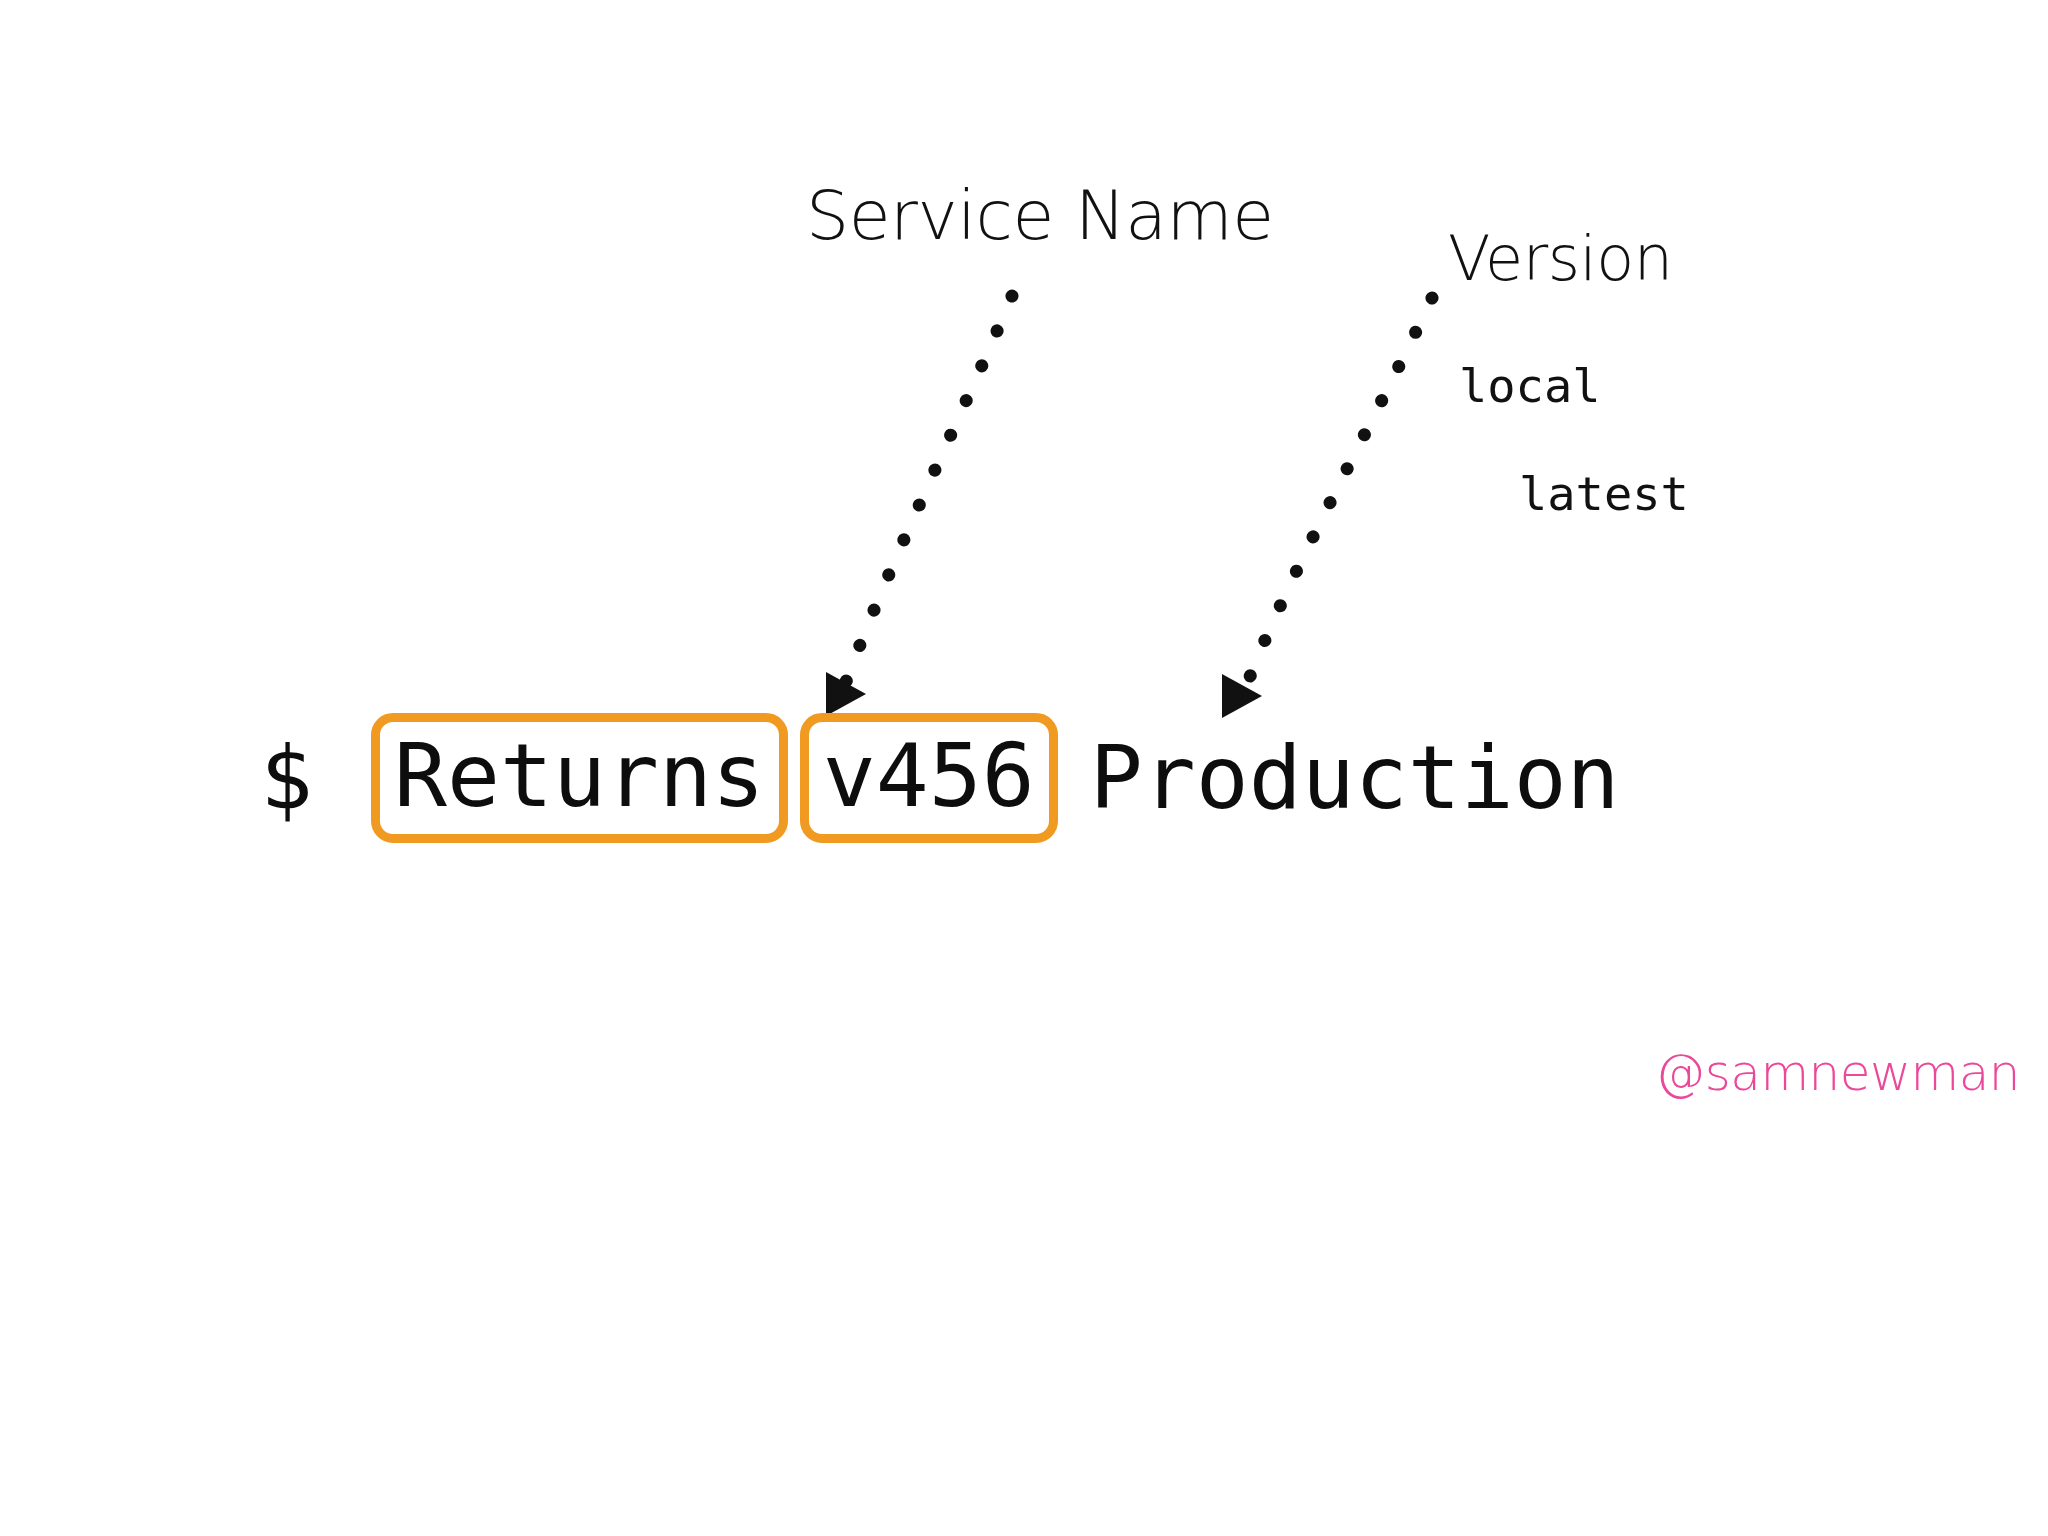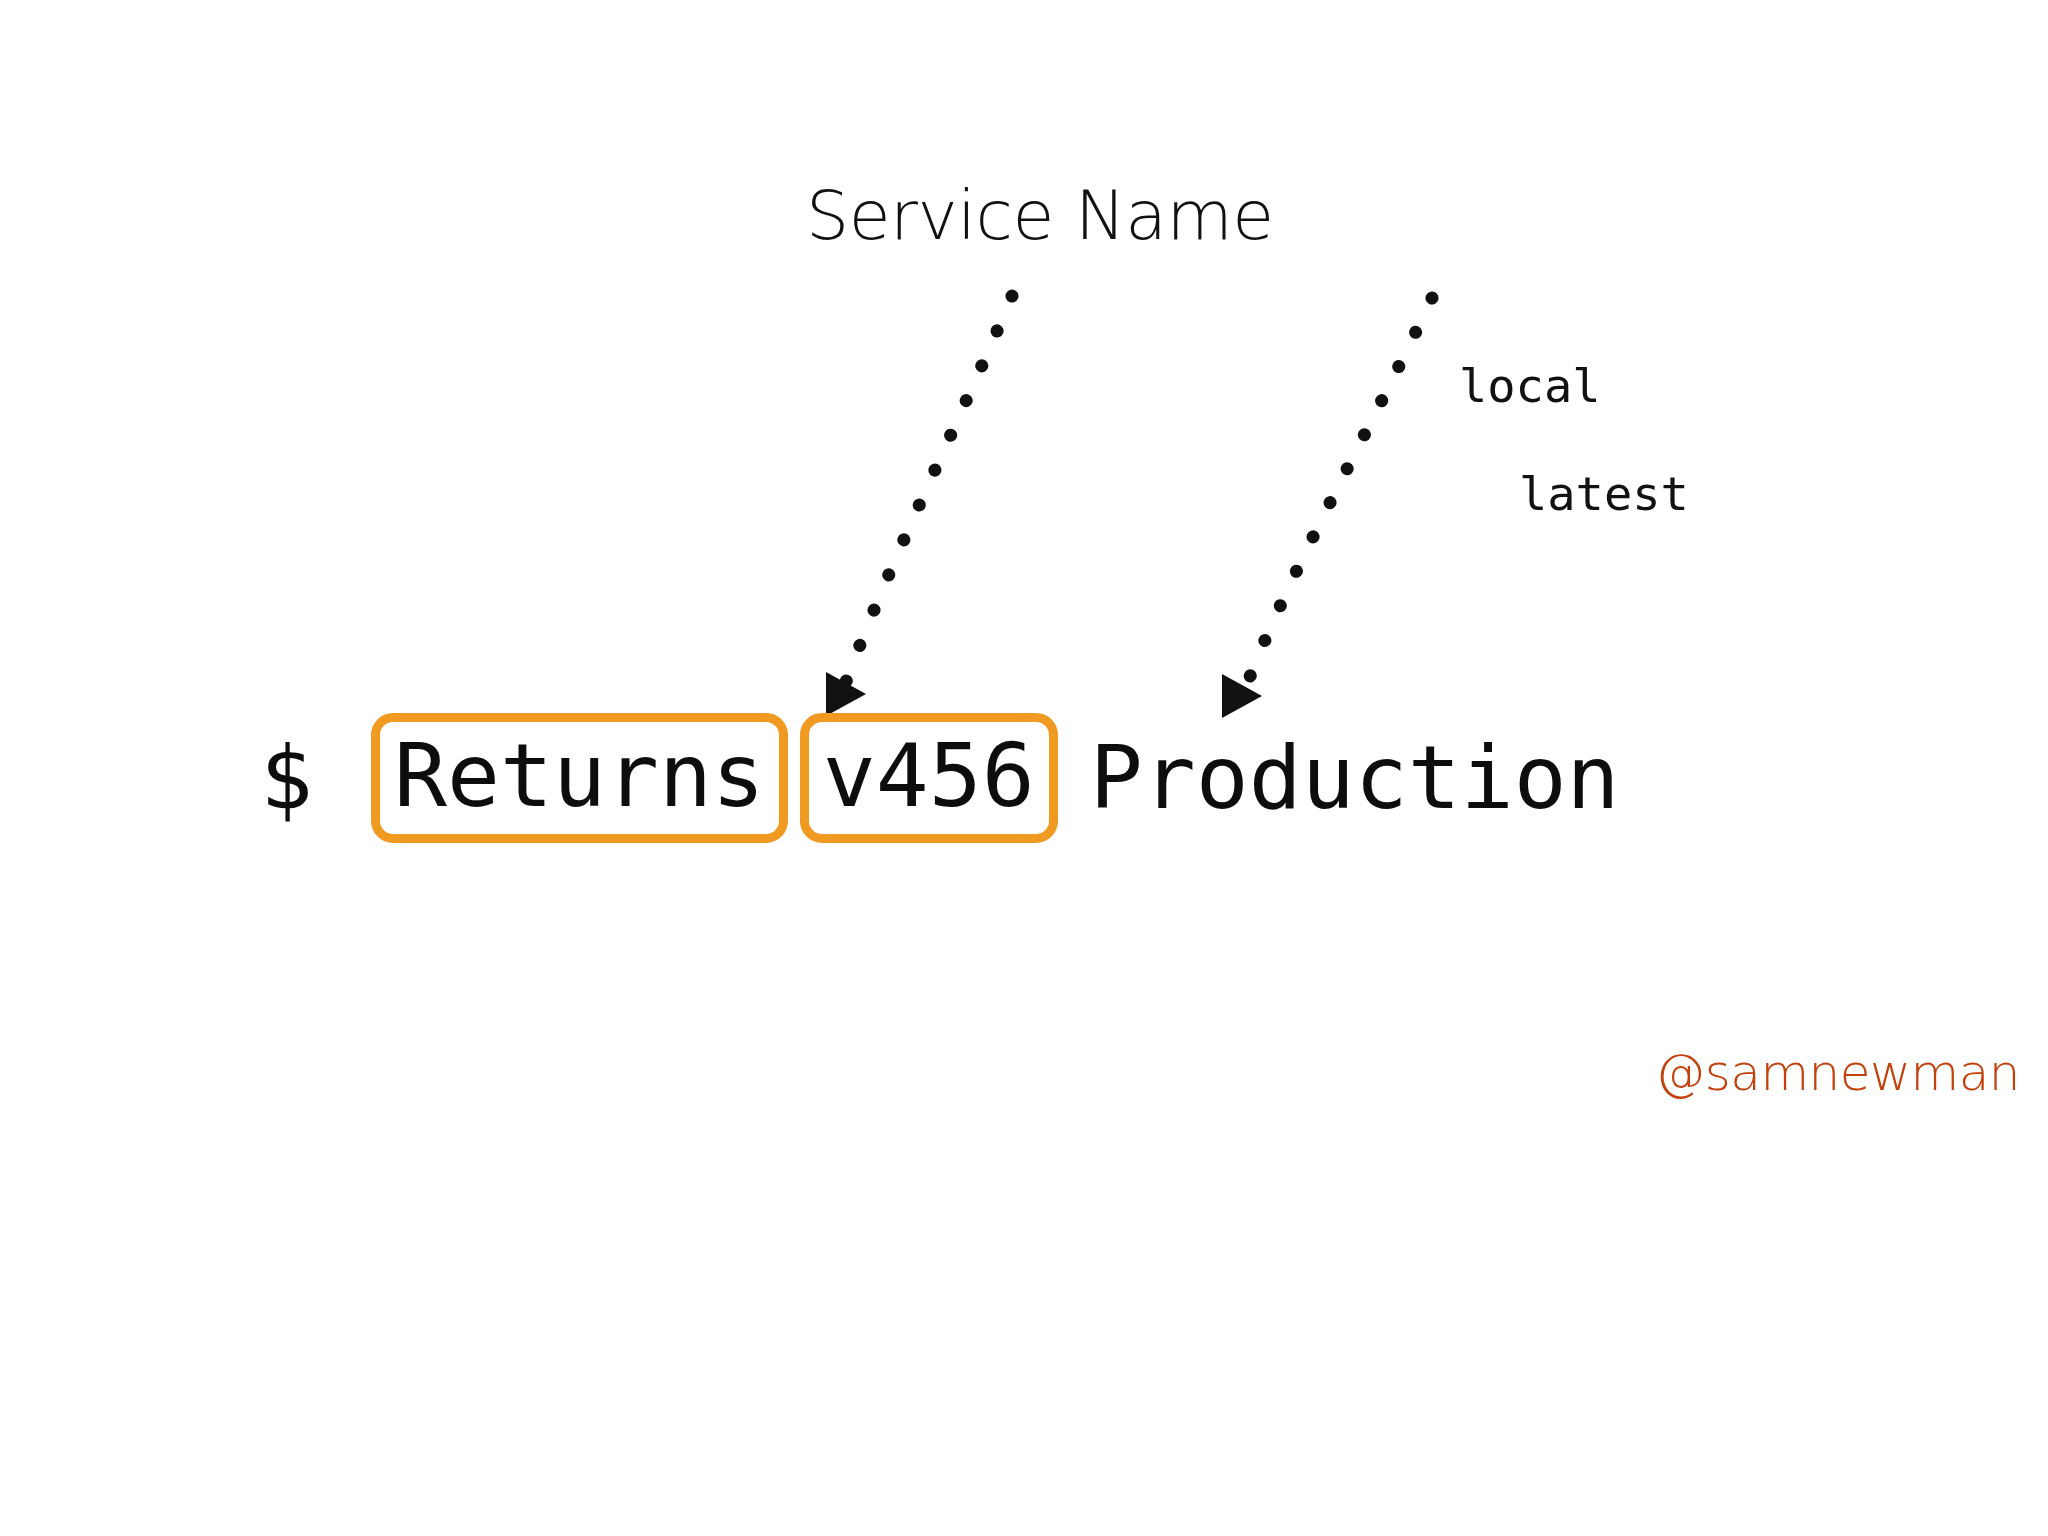--- a/index.html
+++ b/index.html
@@ -96,34 +96,35 @@
   }
 
   
   #watermark {
     position: absolute;
     right: 28px;
     bottom: 26px;
     font-family: "DejaVu Sans", "Liberation Sans", sans-serif;
     font-weight: 300;
     font-size: 50px;
-    color: #c2410c;
+    color: #ec4899;
     letter-spacing: -0.5px;
     line-height: 1;
     white-space: nowrap;
     text-align: center;
   }
 </style>
 </head>
 <body>
 
 <div id="slide">
 
   <div id="label-service-name" class="anno-label">Service Name</div>
 
+  <div id="label-version" class="anno-label">Version</div>
 
   <div id="note-local" class="mono-note">local</div>
 
   <div id="note-latest" class="mono-note">latest</div>
 
   <svg id="arrow-layer" viewBox="0 0 2048 1536" xmlns="http://www.w3.org/2000/svg">
 
     <g>
       <path d="M 1012 296 C 960 420 890 560 843 690" fill="none" stroke="#111111" stroke-width="13" stroke-linecap="round" stroke-dasharray="0.1 38"></path>
       <path d="M 826 716 L 826 672 L 866 694 Z" fill="#111111"></path>

